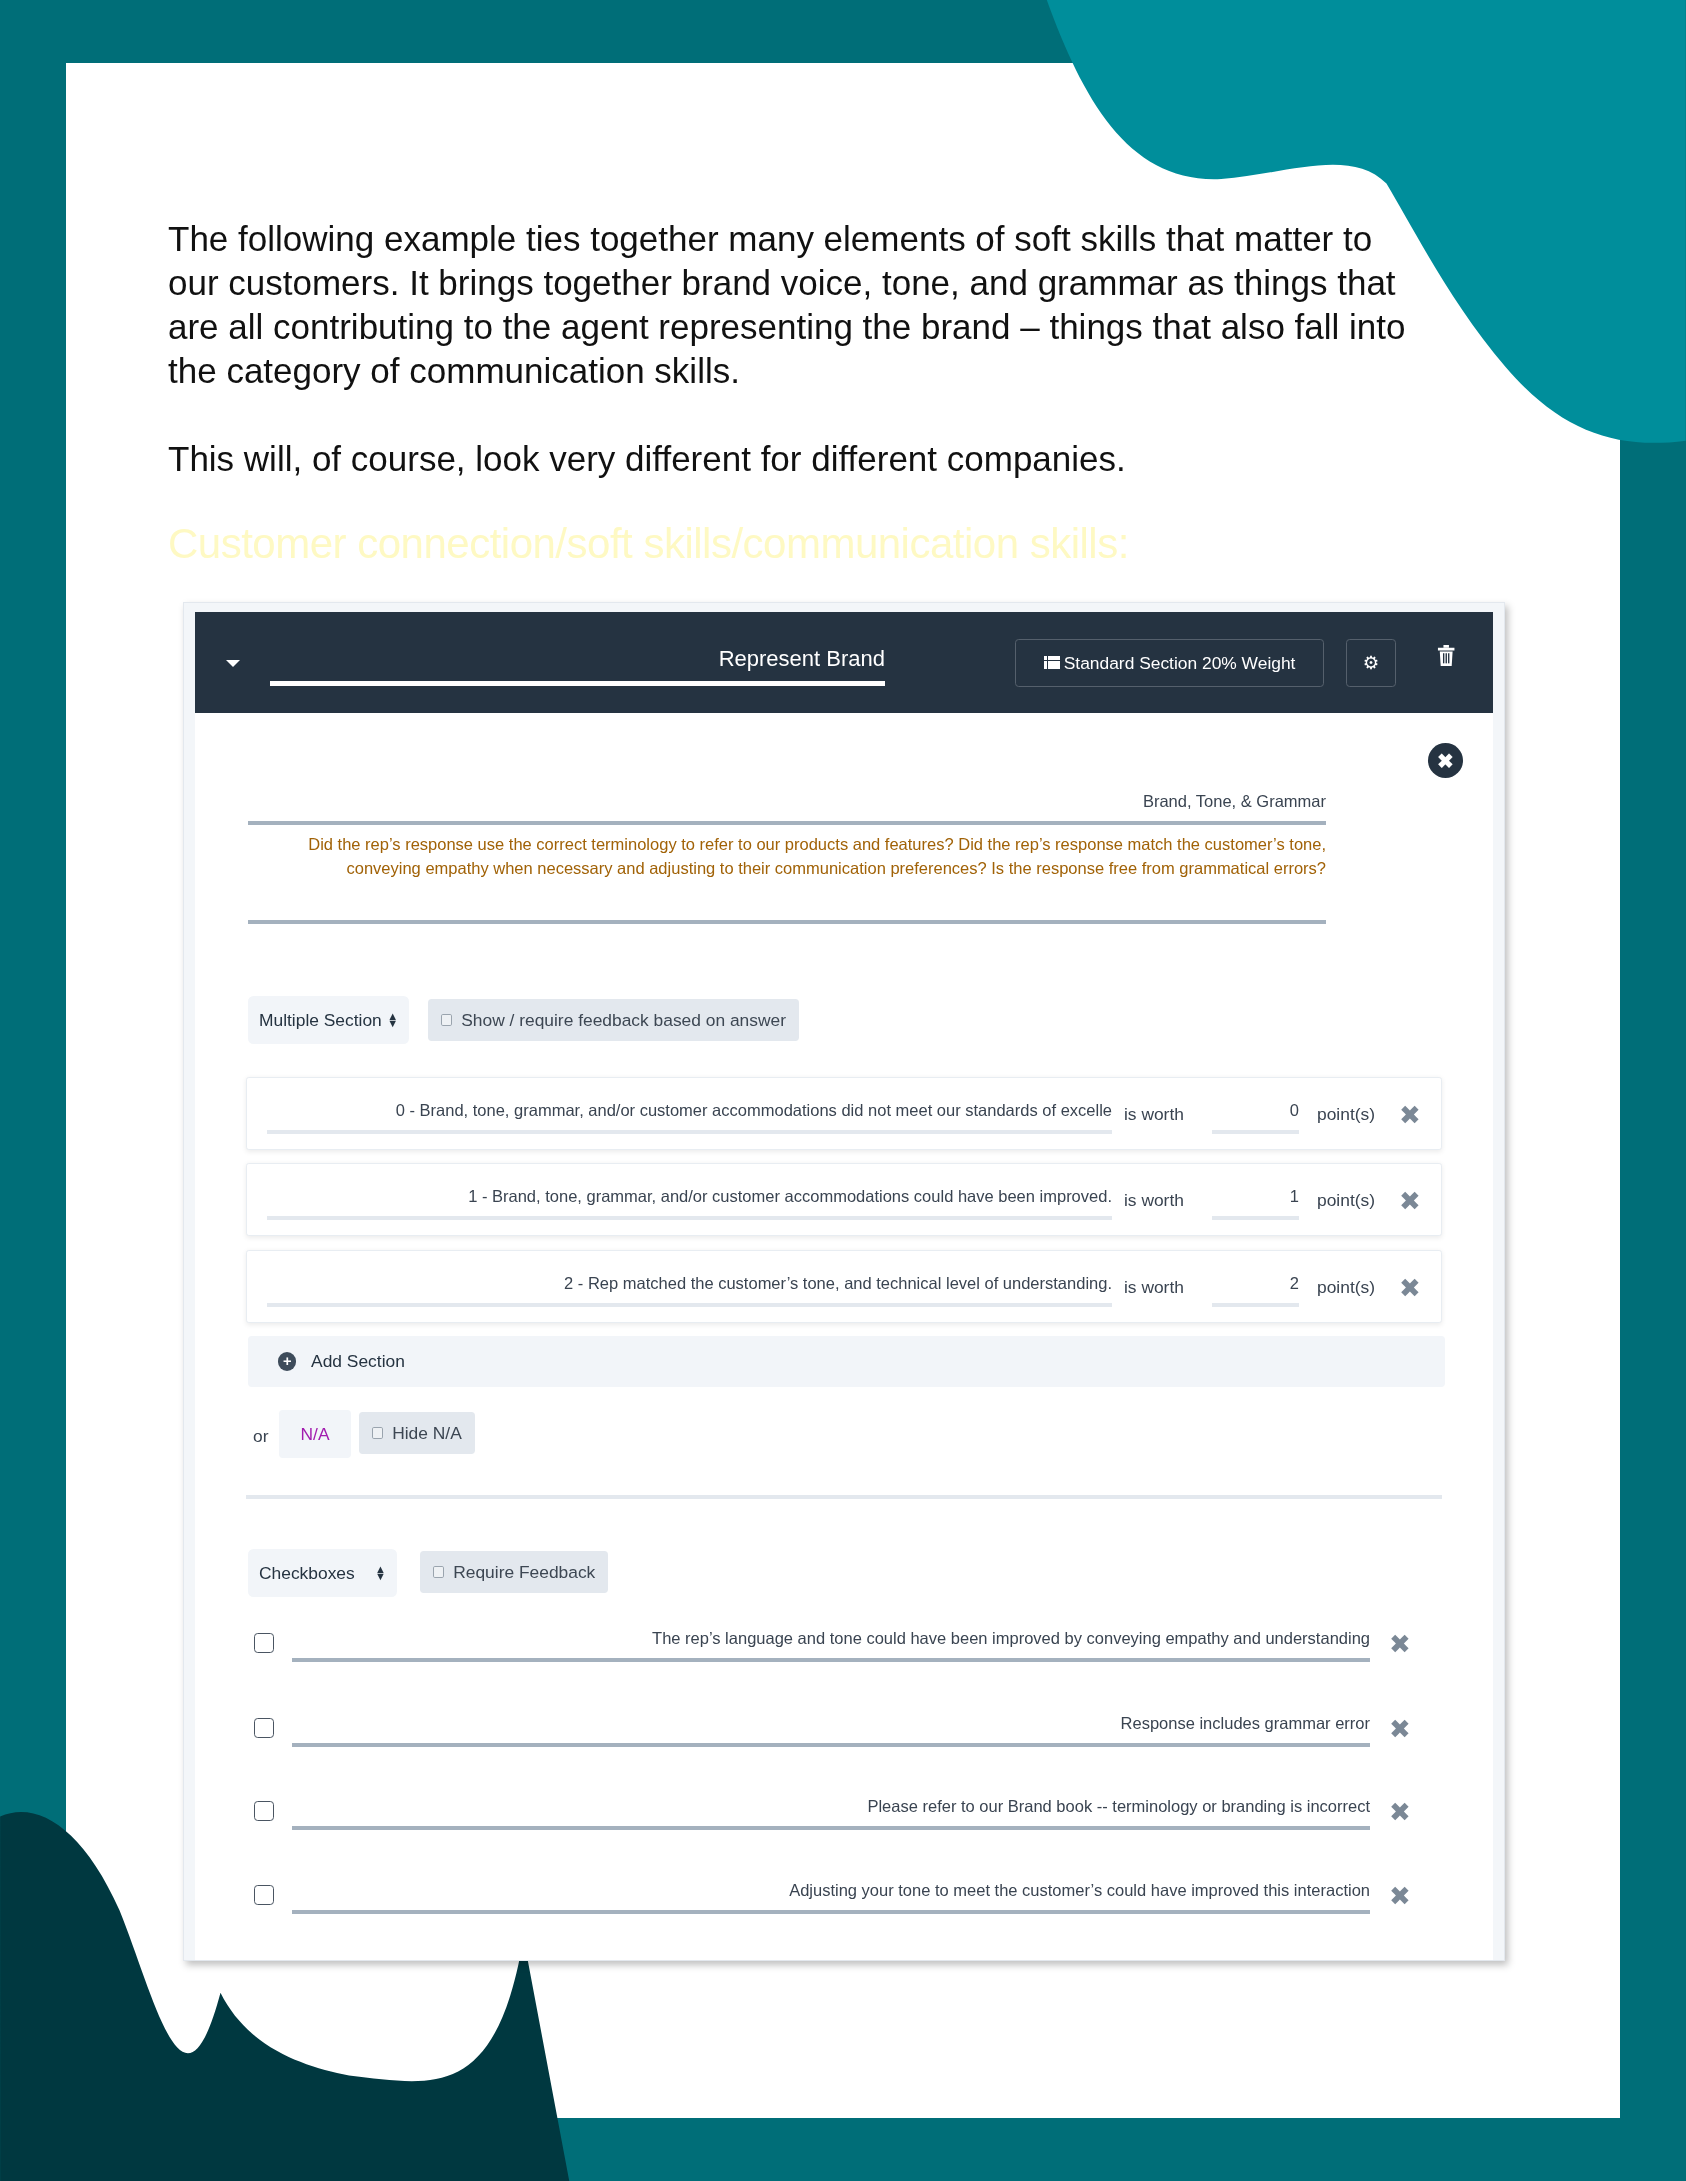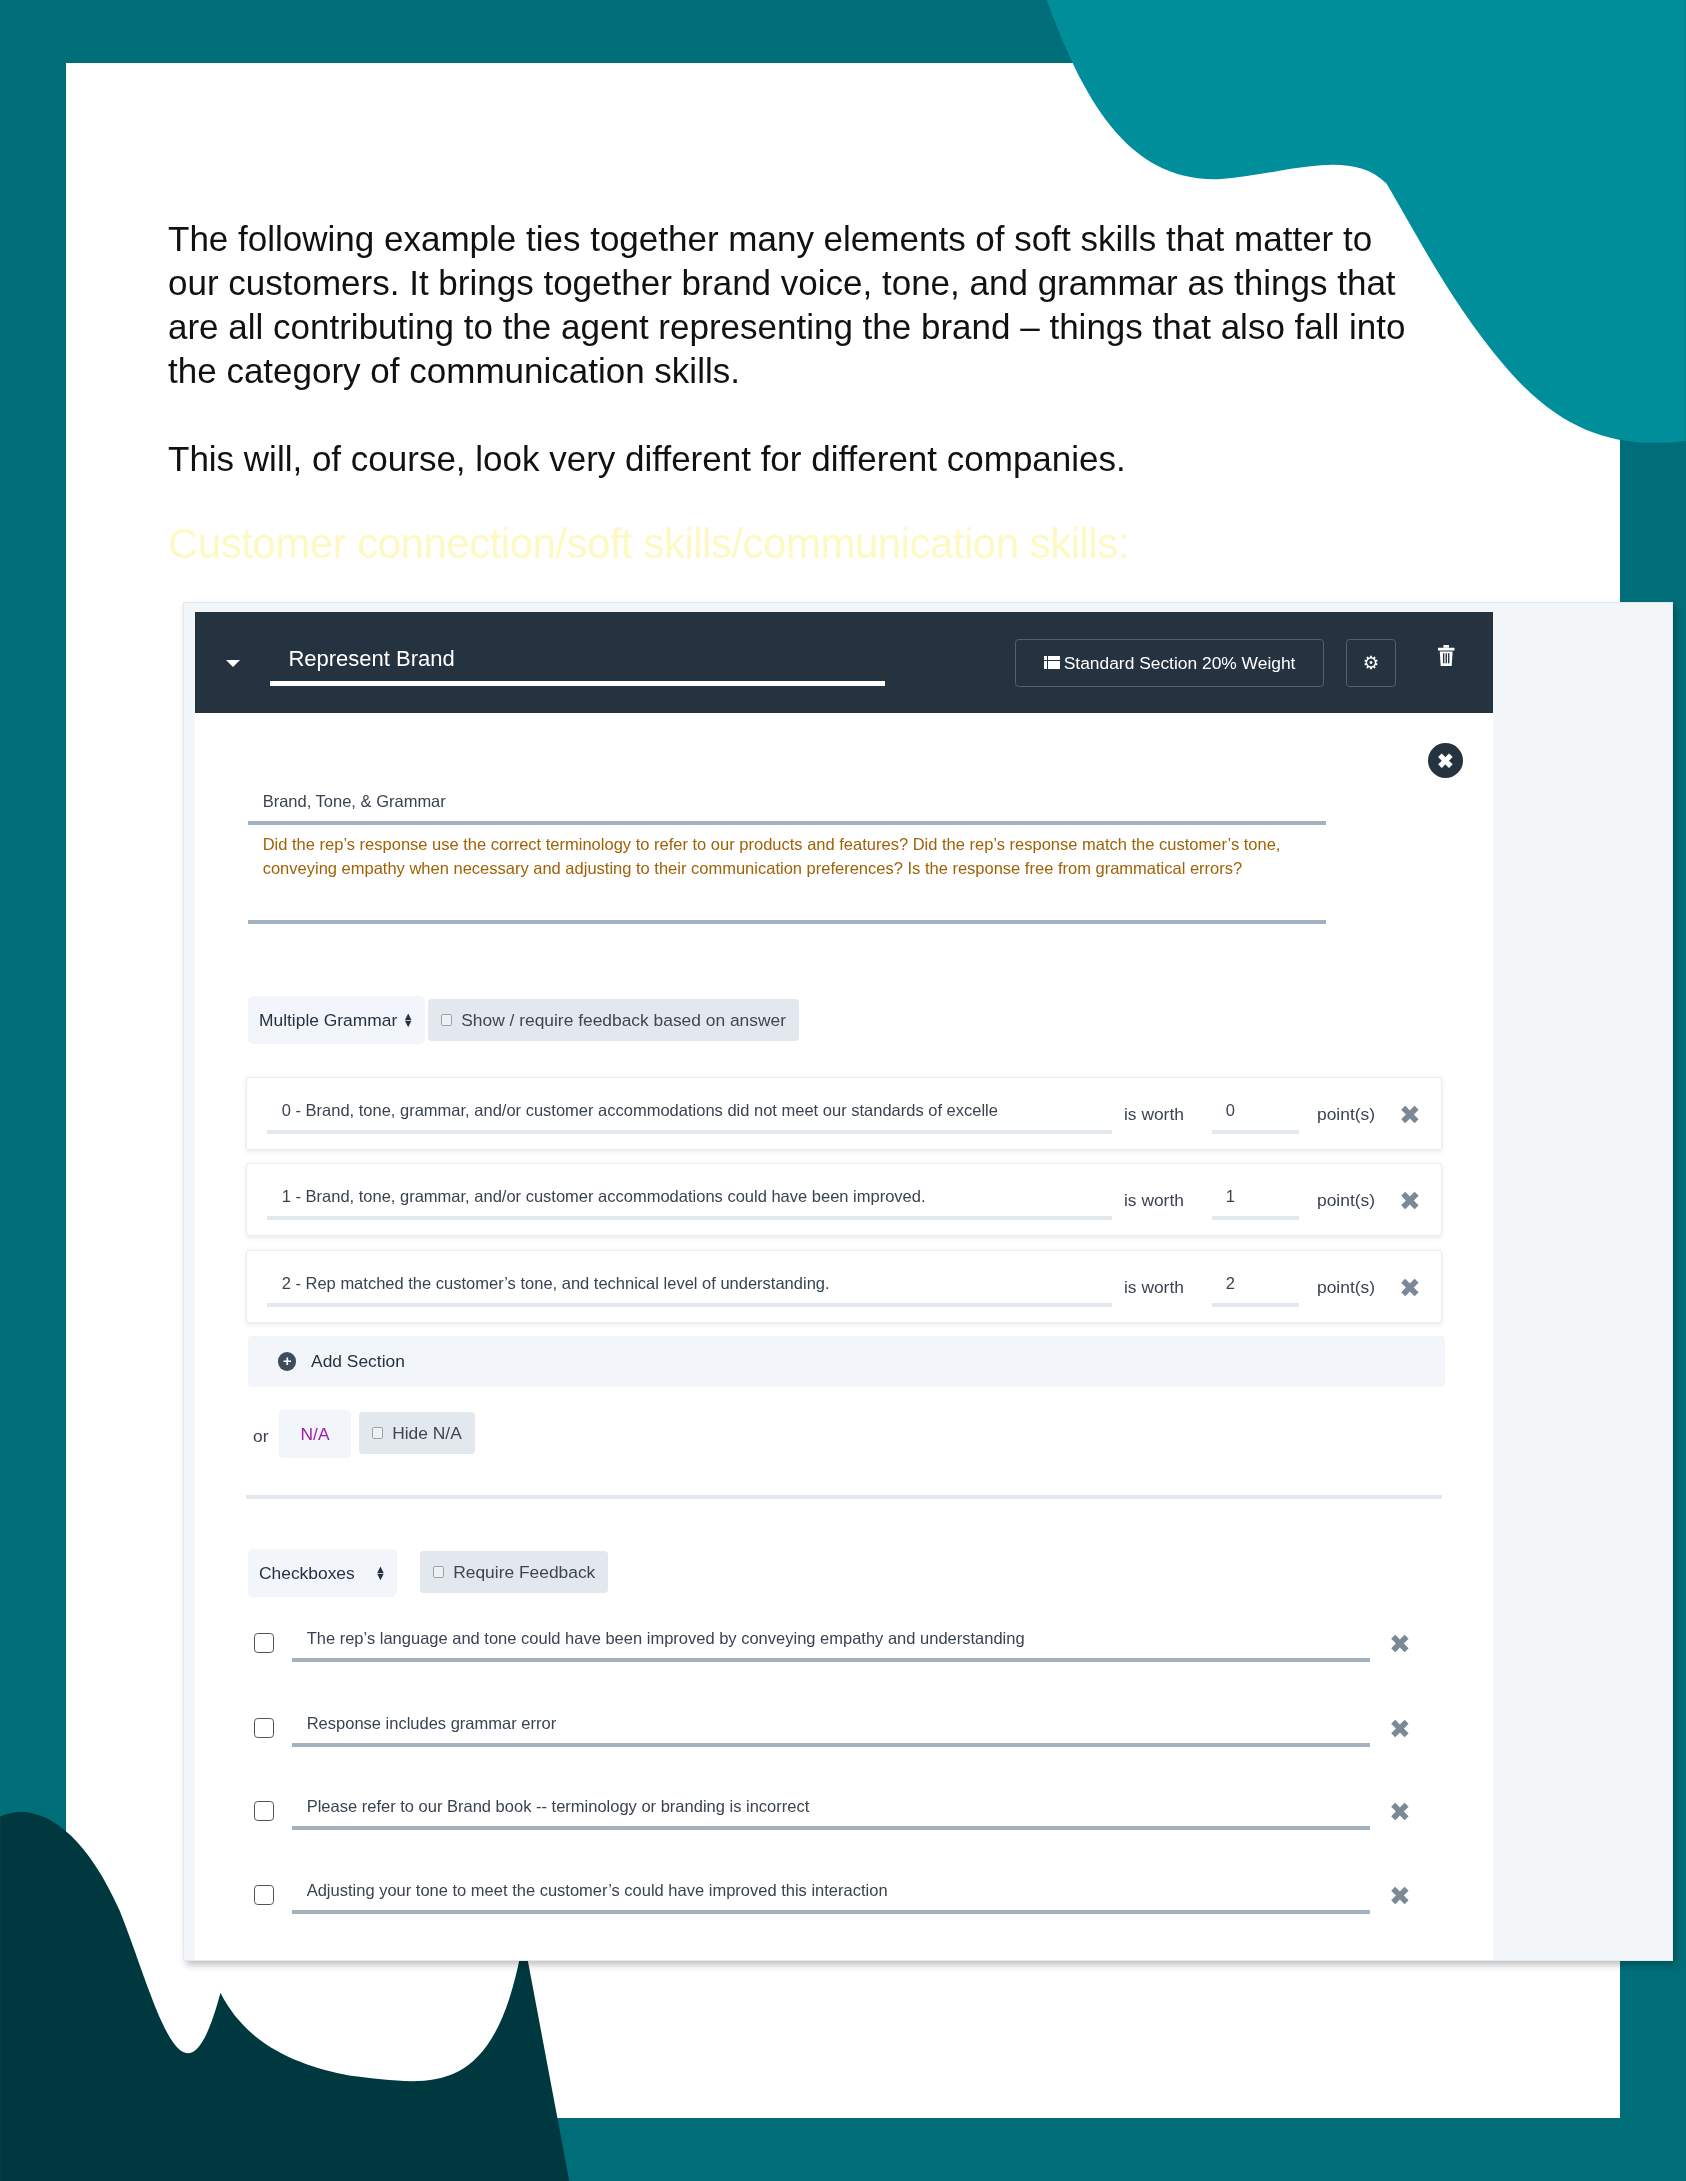--- a/index.html
+++ b/index.html
@@ -19,24 +19,25 @@
     }
     .intro p { margin-bottom: 44px; }
     .heading {
       position: absolute; left: 168px; top: 520px;
       font-family: "Liberation Sans", sans-serif; font-weight: normal; font-size: 42px; color: #fef9c3;
       letter-spacing: -0.5px;
     }
 
     
     .shot {
-      position: absolute; left: 183px; top: 602px; width: 1490px; height: 1359px;
+      position: absolute; left: 183px; top: 602px; width: 1322px; height: 1359px;
       background: #f3f6f9; border: 0.9px solid #e3e8ee;
       box-shadow: 2.8px 3.7px 7.3px rgba(0,0,0,0.25);
       overflow: hidden;
+      text-align: right;
     }
     .shot-inner {
       position: absolute; left: 11px; top: 9.2px; width: 1298px; height: 1350px;
       background: #ffffff;
     }
     .section-header {
       position: absolute; left: 0; top: 0; width: 1298px; height: 101px; background: #253341;
     }
     .collapse-caret {
       position: absolute; left: 31px; top: 48px; width: 0; height: 0;
@@ -193,21 +194,21 @@
           <rect x="12" y="9" width="1.5" height="11" fill="#253341"></rect>
         </svg>
       </div>
 
       <div class="close-circle">✖</div>
 
       <div class="field-label">Brand, Tone, &amp; Grammar</div>
       <div class="field-desc">Did the rep’s response use the correct terminology to refer to our products and features? Did the rep’s response match the customer’s tone, conveying empathy when necessary and adjusting to their communication preferences? Is the response free from grammatical errors?</div>
 
       <div class="select-pill" style="left:53px;top:981px;height:48px;top:384px">
-        <span>Multiple Grammar</span>
+        <span>Multiple Section</span>
         <span class="updown">▲<br>▼</span>
       </div>
       <div class="check-pill" style="left:233px;top:387px">
         <span class="mini-check"></span>
         <span>Show / require feedback based on answer</span>
       </div>
 
       <div class="option-row" style="top:465px">
         <div class="option-text">0 - Brand, tone, grammar, and/or customer accommodations did not meet our standards of excelle</div>
         <span class="is-worth">is worth</span>

